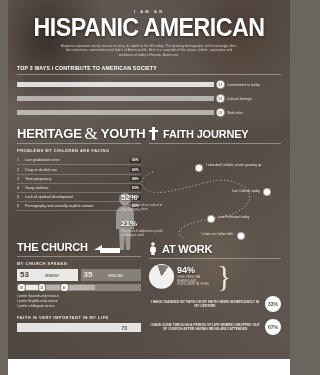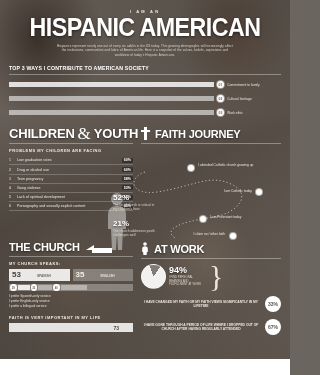--- a/index.html
+++ b/index.html
@@ -11,20 +11,21 @@
   }
   .poster {
     position:absolute; inset:0;
     background:
       radial-gradient(ellipse 90px 110px at 38px 40px, rgba(60,48,42,.85), rgba(60,48,42,0) 72%),
       radial-gradient(ellipse 80px 95px at 232px 34px, rgba(92,72,58,.75), rgba(92,72,58,0) 70%),
       radial-gradient(ellipse 70px 80px at 205px 265px, rgba(150,130,112,.55), rgba(150,130,112,0) 70%),
       radial-gradient(ellipse 95px 105px at 72px 295px, rgba(130,112,96,.5), rgba(130,112,96,0) 72%),
       linear-gradient(160deg,#8a8075 0%,#6d655d 22%,#5a5149 48%,#6e655c 70%,#8f8479 100%);
     overflow:hidden;
+    margin-left:8px;
   }
   .poster::after{
     content:""; position:absolute; inset:0;
     background:linear-gradient(to bottom, rgba(20,16,14,.30), rgba(20,16,14,.05) 30%, rgba(20,16,14,.18) 62%, rgba(20,16,14,.42));
     pointer-events:none;
   }
   .layer { position:relative; z-index:3; }
 
   
   .header { text-align:center; padding-top:9px; }
@@ -195,21 +196,21 @@
         <div class="t3-track dim"></div>
         <div class="t3-chip">03</div>
         <div class="t3-lab">Work ethic</div>
       </div>
     </div>
   </div>
 
   <div class="layer cols" style="margin-top:10px;">
     <div class="colL" style="position:relative;">
       <div class="sect-head">
-        <span class="sect-title h-14">CHILDREN</span>
+        <span class="sect-title h-14">HERITAGE</span>
         <span class="amp">&amp;</span>
         <span class="sect-title h-14">YOUTH</span>
       </div>
       <div class="rule"></div>
       <div class="sub-label">PROBLEMS MY CHILDREN ARE FACING</div>
 
       <div class="prob-row">
         <span class="prob-rank">1</span>
         <span class="prob-label">Low graduation rates</span>
         <span class="prob-pct">60%</span>

